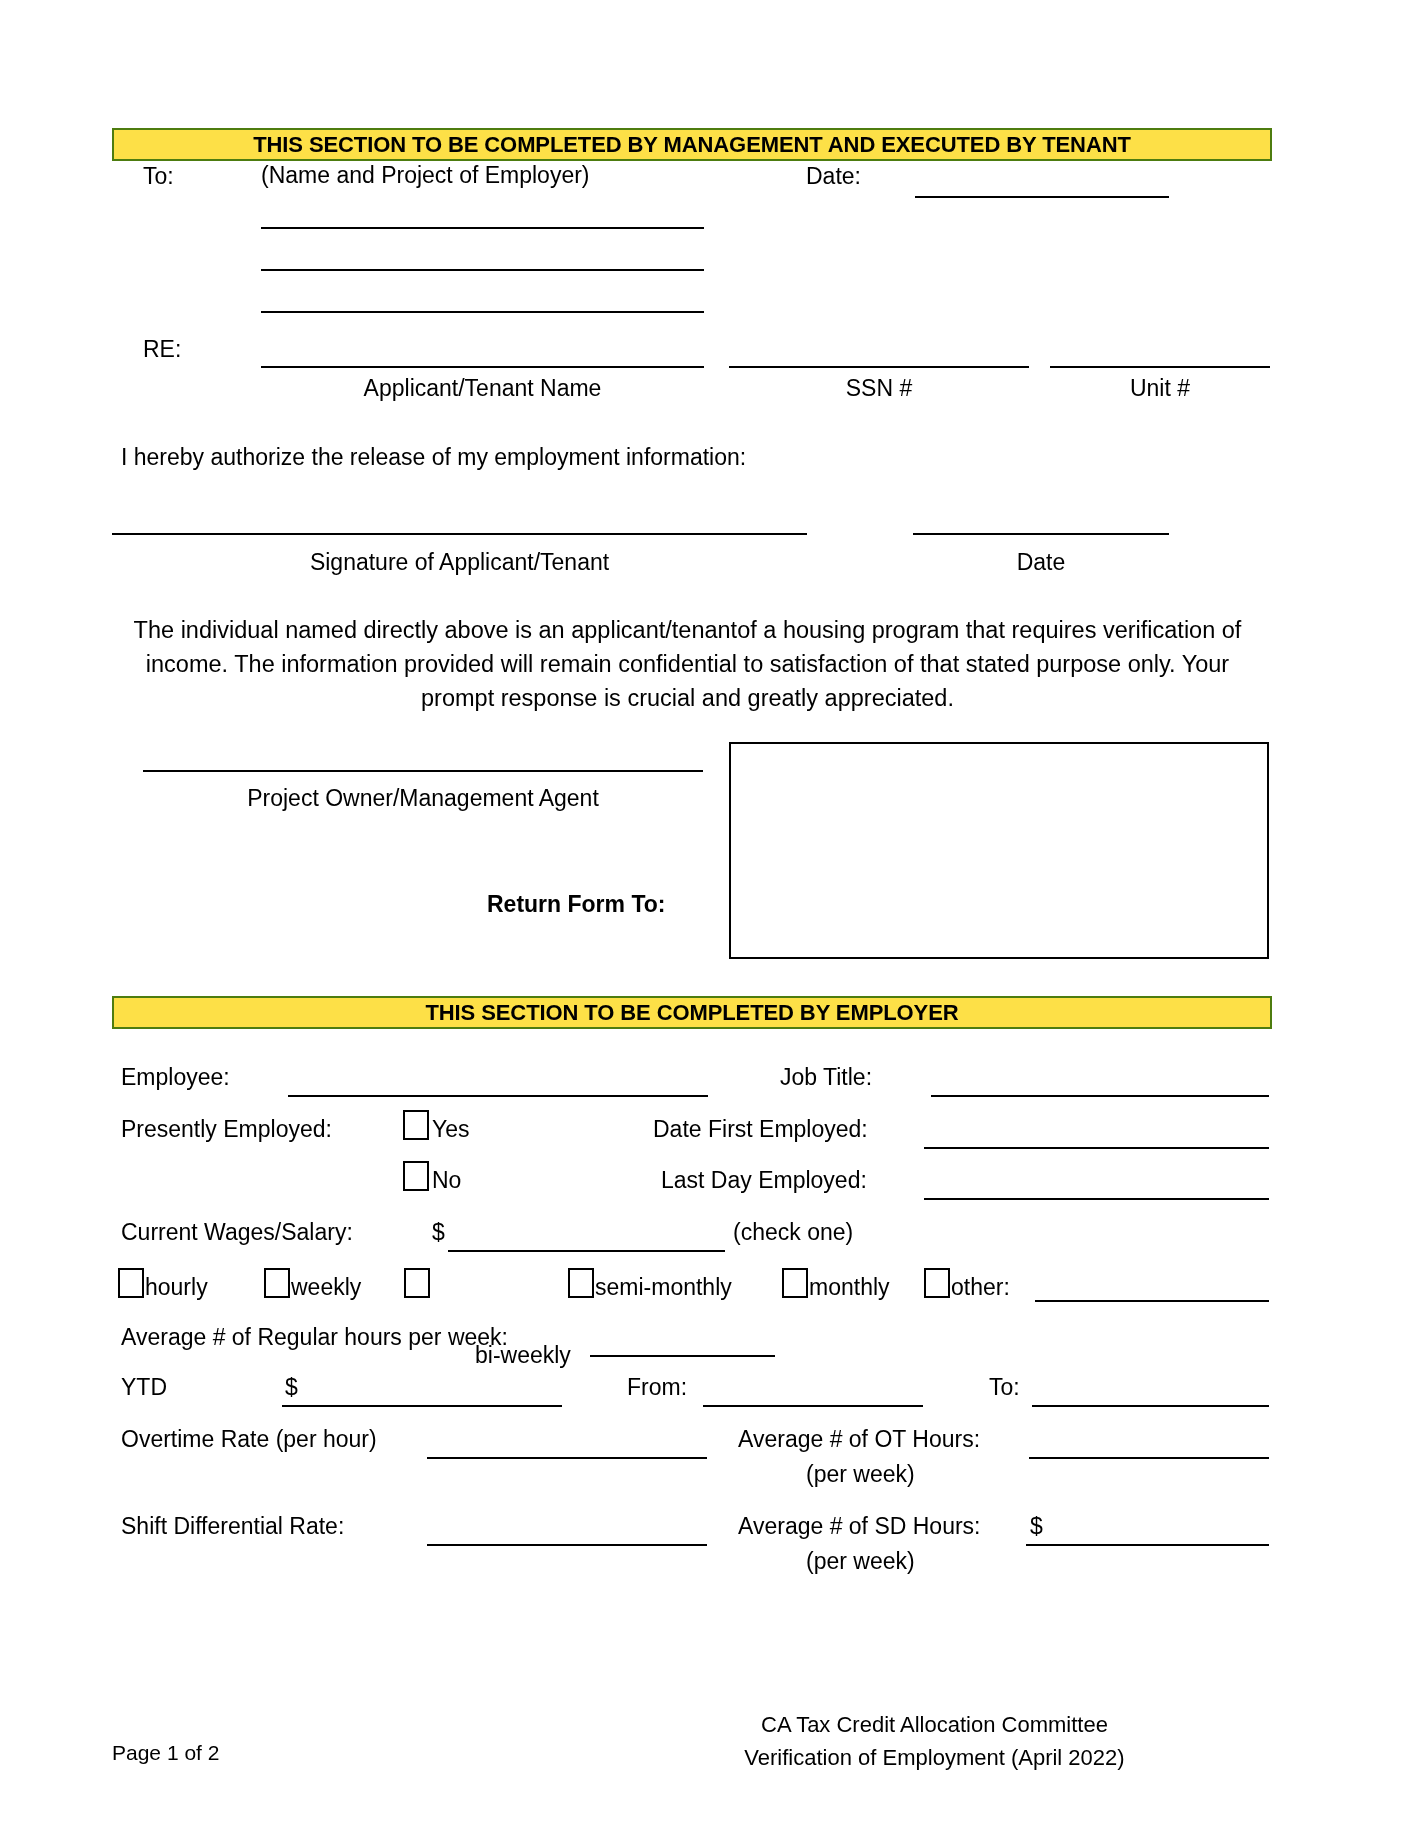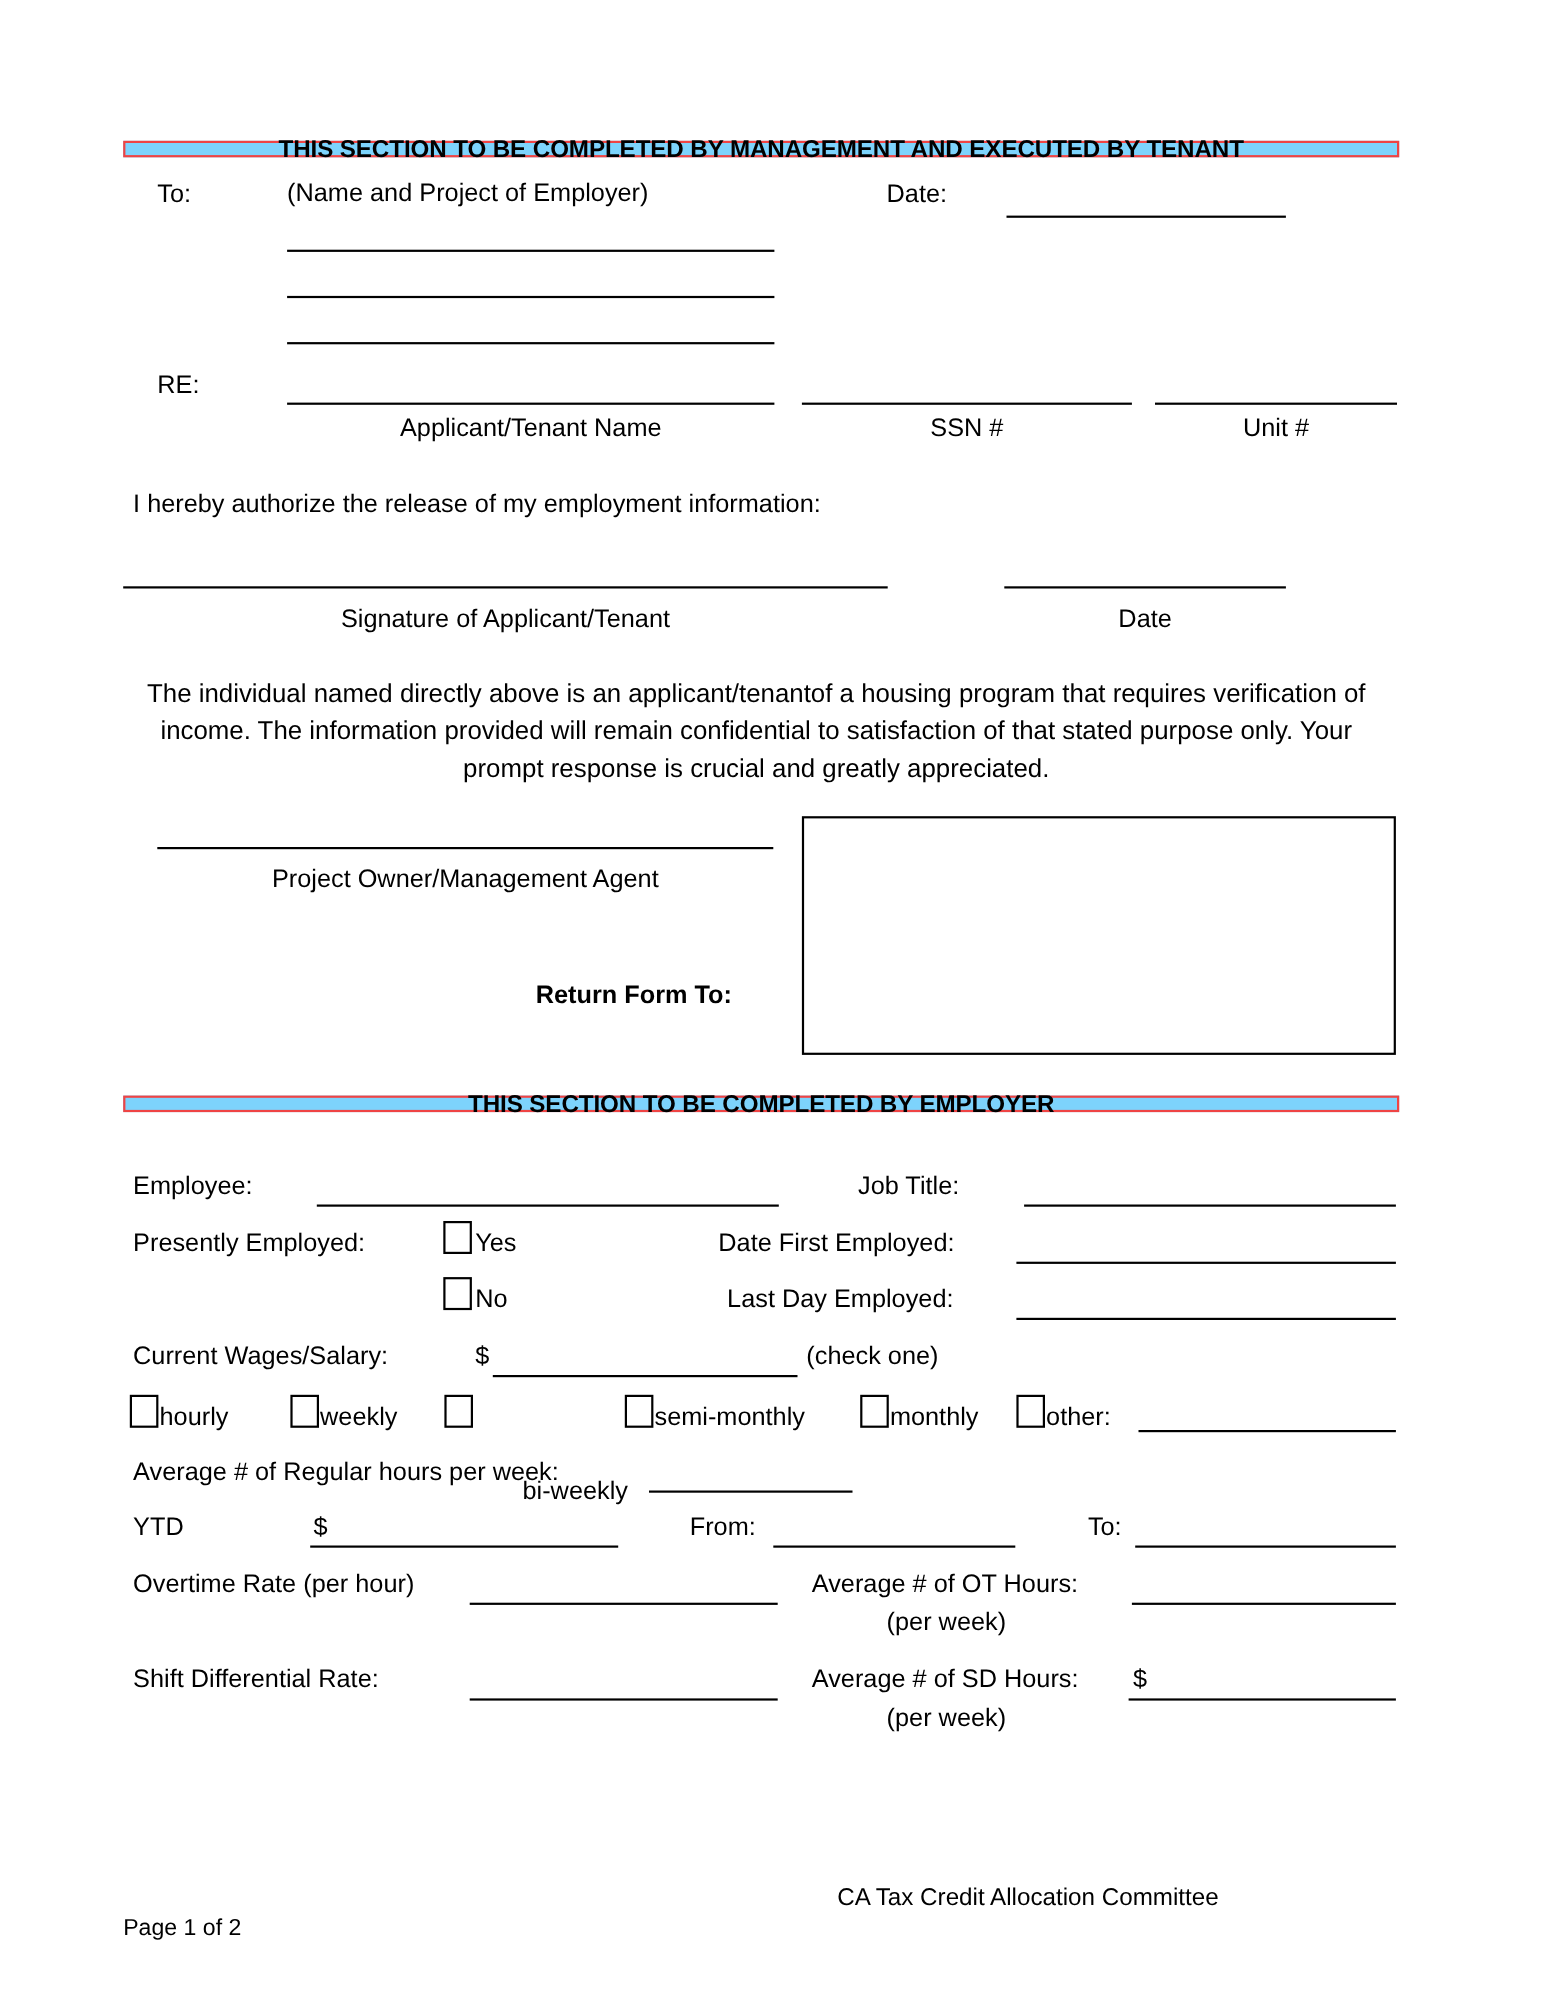--- a/index.html
+++ b/index.html
@@ -40,23 +40,23 @@
     line-height: 1;
     margin-left: 2px;
     margin-top: -4px;
   }
 
   
   .section-bar {
     position: absolute;
     left: 112px;
     width: 1160px;
-    height: 15px;
-    background: #7dd3fc;
-    border: 2px solid #ef4444;
+    height: 33px;
+    background: #fde047;
+    border: 2px solid #4d7c0f;
     display: flex;
     align-items: center;
     justify-content: center;
   }
   .section-bar span {
     font-size: 22px;
     font-weight: bold;
     letter-spacing: -0.1px;
     white-space: nowrap;
   }
@@ -217,15 +217,16 @@
   <div class="t" style="top:1515px; left:121px;">Shift Differential Rate:</div>
   <div class="rule" style="top:1544px; left:427px; width:280px;"></div>
   <div class="t" style="top:1515px; left:738px;">Average # of SD Hours:</div>
   <div class="t" style="top:1515px; left:1030px;">$</div>
   <div class="rule" style="top:1544px; left:1026px; width:243px;"></div>
   <div class="t" style="top:1550px; left:806px;">(per week)</div>
 
   <div class="footer-left" style="top:1741px; left:112px;">Page 1 of 2</div>
   <div class="footer-right" style="top:1708px; left:600px; width:669px;">
     <div>CA Tax Credit Allocation Committee</div>
+    <div>Verification of Employment (April 2022)</div>
   </div>
 
 </div>
 
 </body></html>

